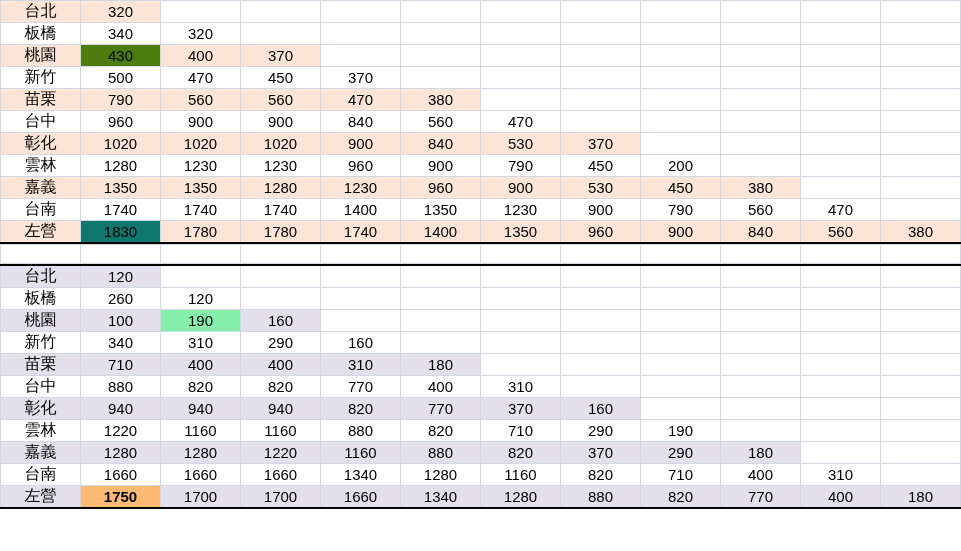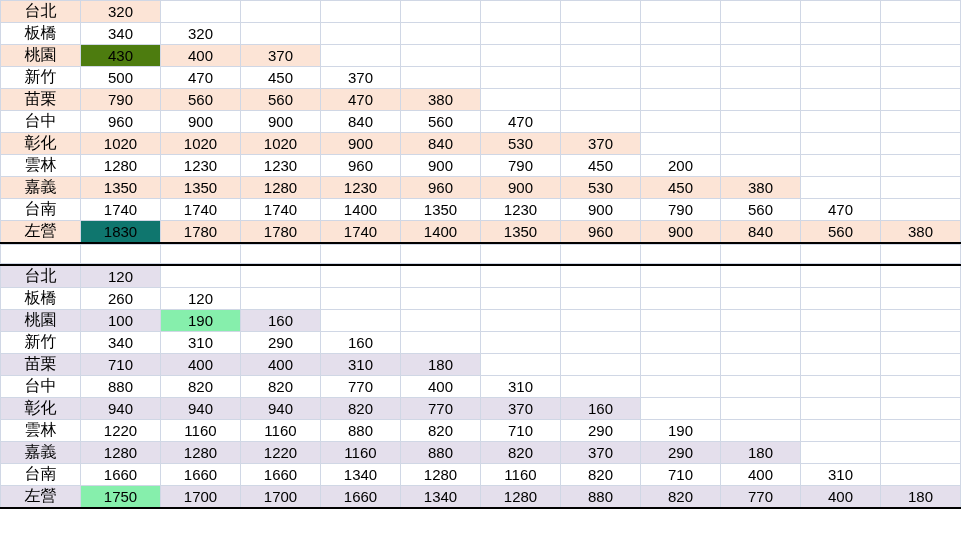--- a/index.html
+++ b/index.html
@@ -347,21 +347,21 @@
           <td>1280</td>
           <td>1160</td>
           <td>820</td>
           <td>710</td>
           <td>400</td>
           <td>310</td>
           <td></td>
         </tr>
         <tr>
           <td class="cjk" style="background: rgb(228, 223, 236);">左營</td>
-          <td style="background: #86efac;">1750</td>
+          <td style="background: #fdba74; font-weight: bold;">1750</td>
           <td style="background: rgb(228, 223, 236);">1700</td>
           <td style="background: rgb(228, 223, 236);">1700</td>
           <td style="background: rgb(228, 223, 236);">1660</td>
           <td style="background: rgb(228, 223, 236);">1340</td>
           <td style="background: rgb(228, 223, 236);">1280</td>
           <td style="background: rgb(228, 223, 236);">880</td>
           <td style="background: rgb(228, 223, 236);">820</td>
           <td style="background: rgb(228, 223, 236);">770</td>
           <td style="background: rgb(228, 223, 236);">400</td>
           <td style="background: rgb(228, 223, 236);">180</td>

